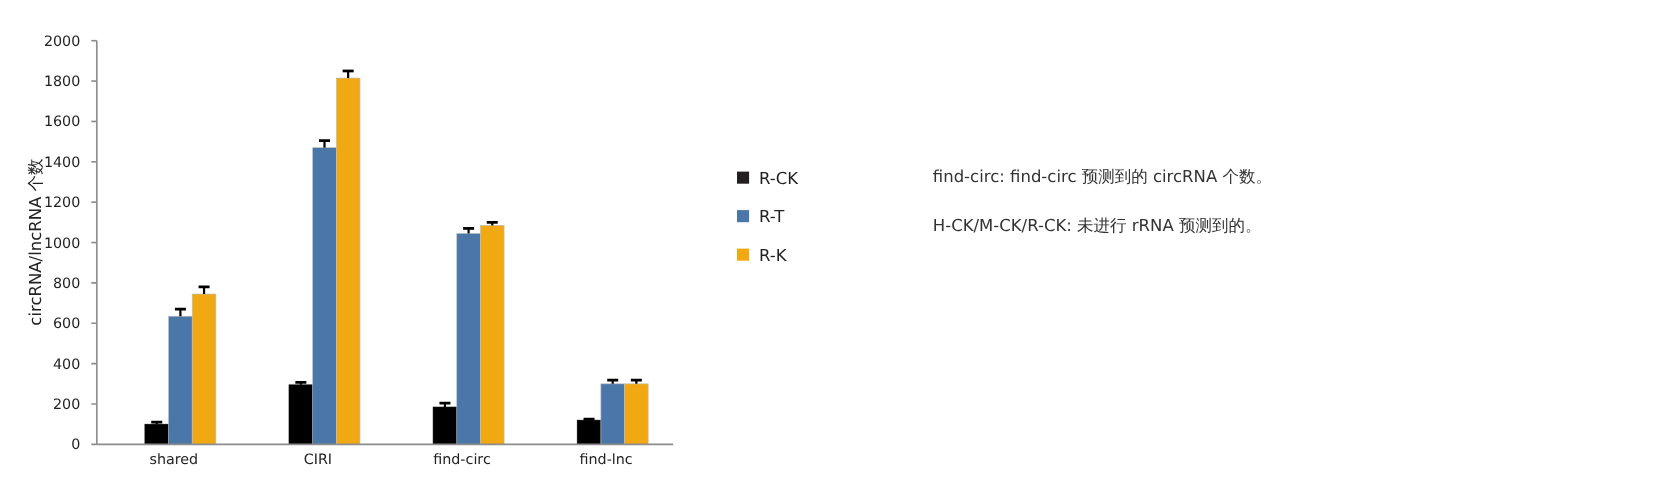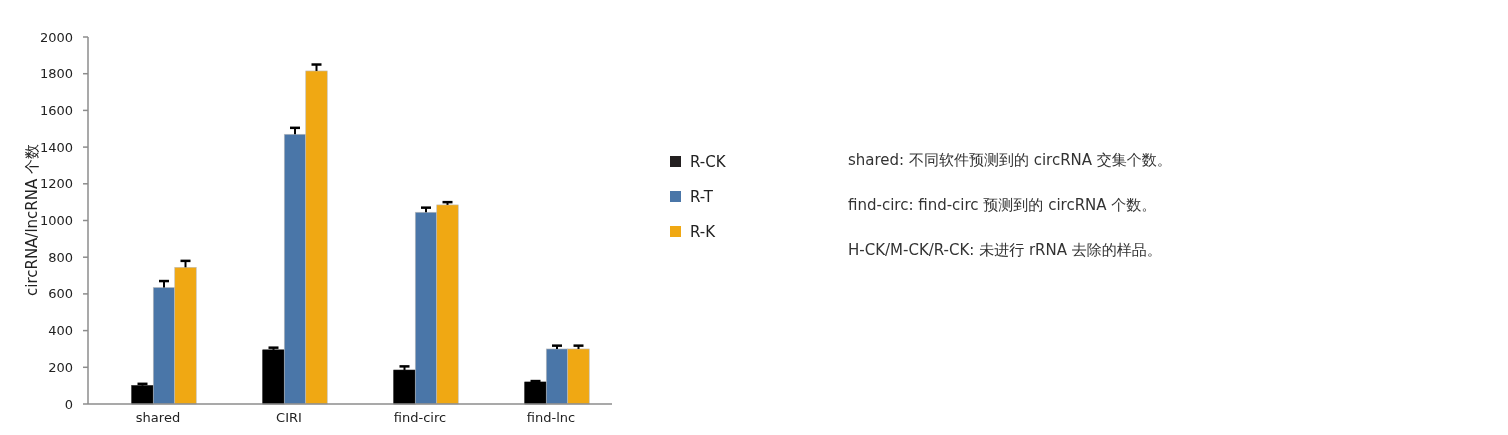--- a/index.html
+++ b/index.html
@@ -97,16 +97,15 @@
     <div class="swatch" style="background:#4a76a8"></div>
     <span class="legend-label">R-T</span>
   </div>
   <div class="legend-item">
     <div class="swatch" style="background:#f0a813"></div>
     <span class="legend-label">R-K</span>
   </div>
 </div>
 
 <div class="notes">
-  <div class="note">shared: 不同软件预测到的 circRNA 交集个数。</div>
   <div class="note">find-circ: find-circ 预测到的 circRNA 个数。</div>
-  <div class="note">H-CK/M-CK/R-CK: 未进行 rRNA 去除的样品。</div>
+  <div class="note">H-CK/M-CK/R-CK: 未进行 rRNA 预测到的。</div>
 </div>
 
 </body></html>

